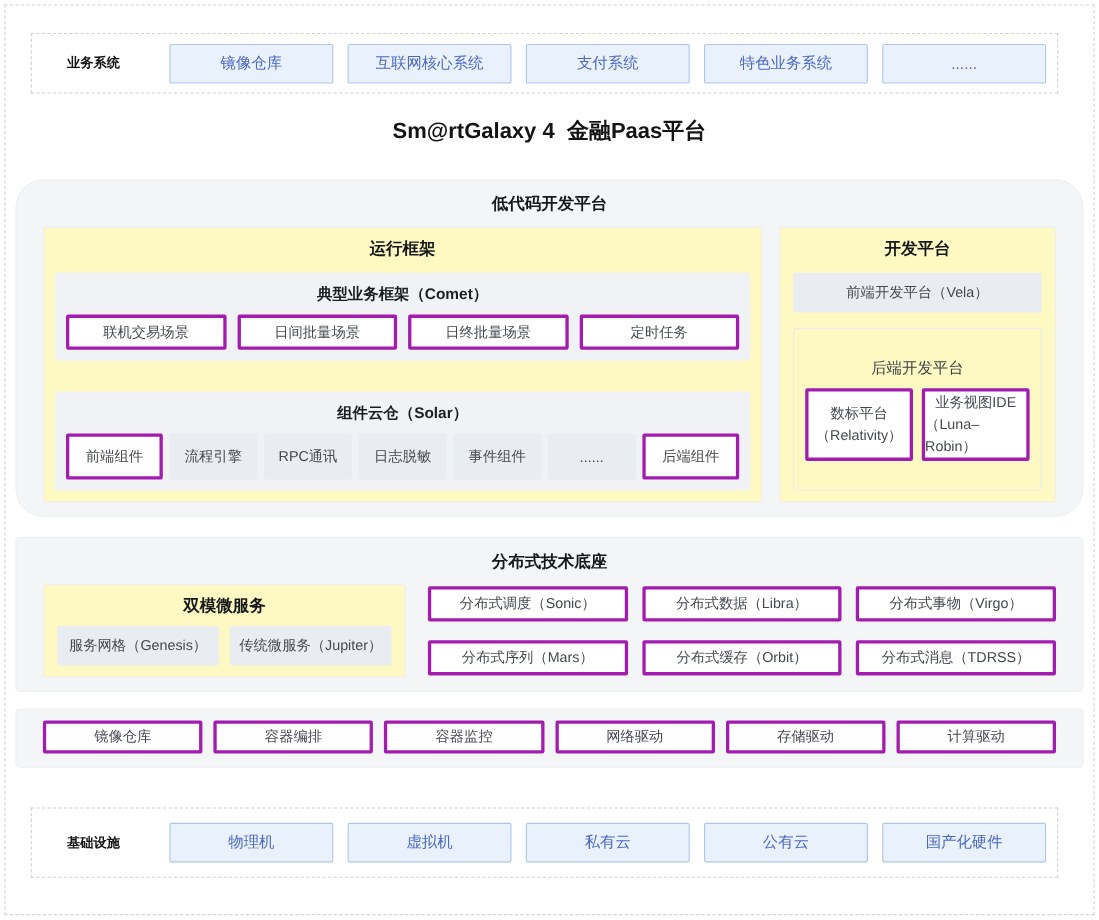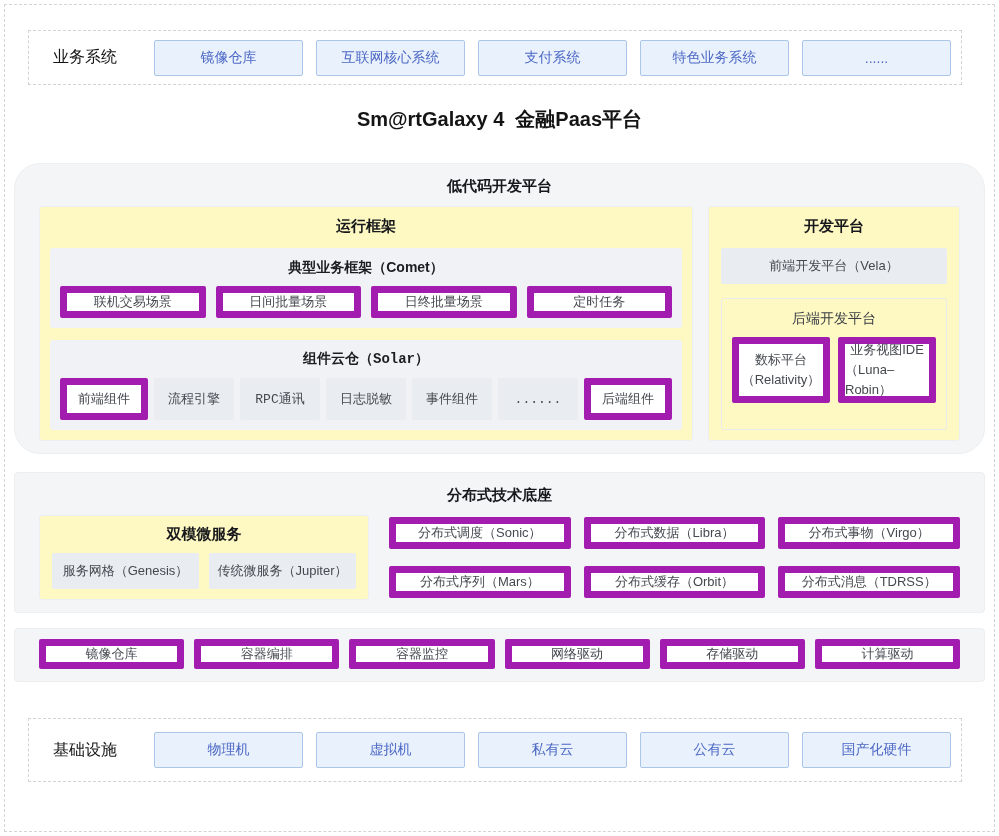--- a/index.html
+++ b/index.html
@@ -26,22 +26,22 @@
     align-items: center;
     padding-right: 10px;
     gap: 13px;
   }
   .band.top { margin-top: 30px; }
   .band.bottom { margin-top: 36px; height: 64px; }
   .band-label {
     width: 112px;
     flex: 0 0 112px;
     text-align: center;
-    font-weight: normal;
-    font-size: 16px;
+    font-weight: bold;
+    font-size: 12px;
     color: #141414;
   }
   .blue-btn {
     flex: 1 1 0;
     height: 36px;
     background: #e9f1fc;
     border: 1px solid #abc6e9;
     border-radius: 2px;
     font-family: inherit;
     font-size: 14px;
@@ -101,27 +101,27 @@
     padding: 8px 10px 10px;
   }
   .sub-title {
     text-align: center;
     font-size: 14px;
     font-weight: bold;
     padding-bottom: 8px;
     line-height: 22px;
     color: #1b1d21;
   }
-  .sub-title.normal { font-weight: normal; color: #3c4046; }
+  .sub-title.normal { font-weight: normal; color: #3c4046; margin-top: 16px; }
   .item-row { display: flex; gap: 10px; }
   .white-item {
     flex: 1 1 0;
     height: 32px;
     background: #ffffff;
-    border: 7px solid #a21caf;
+    border: 3px solid #a21caf;
     border-radius: 2px;
     display: flex;
     align-items: center;
     justify-content: center;
     font-size: 13px;
     color: #45494f;
   }
   .chip {
     flex: 1 1 0;
     background: #e9ecf1;
@@ -129,21 +129,21 @@
     display: flex;
     align-items: center;
     justify-content: center;
     font-size: 13px;
     color: #45494f;
   }
 
   
   .lc-content { display: flex; gap: 15px; align-items: stretch; }
   .runtime { flex: 1 1 auto; padding: 0 10px 10px; }
-  .runtime .gray-sub + .gray-sub { margin-top: 12px; font-family: Liberation Mono, monospace; }
+  .runtime .gray-sub + .gray-sub { margin-top: 28px; }
   .solar-row { gap: 6px; }
   .solar-row .white-item.fixed { flex: 0 0 88px; height: 42px; }
   .solar-row .chip { height: 42px; }
   .devbox { flex: 0 0 252px; padding: 0 12px 10px; display: flex; flex-direction: column; }
   .chip.vela { height: 36px; flex: none; margin-bottom: 14px; }
   .backend-box {
     border: 1px solid #e9ebee;
     border-radius: 3px;
     padding: 8px 10px 12px;
     flex: 1;

